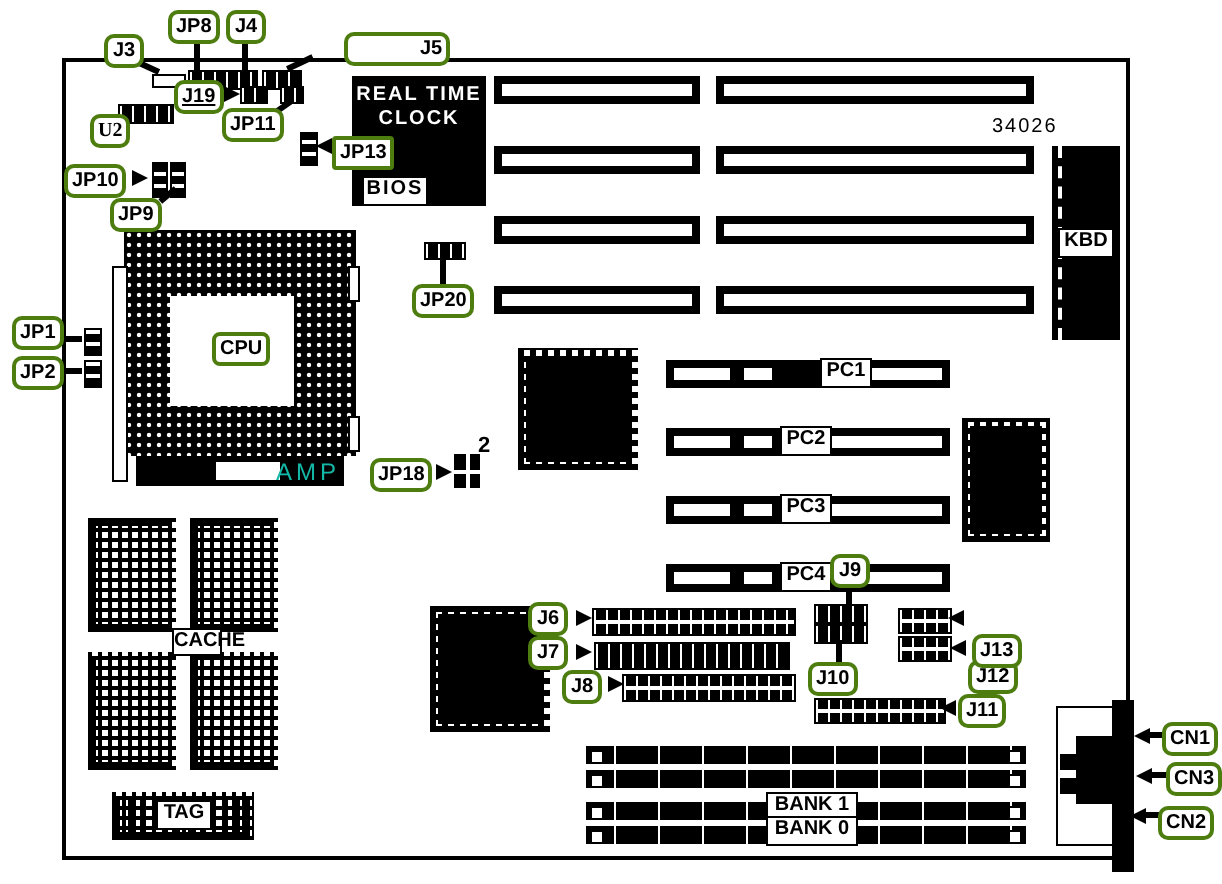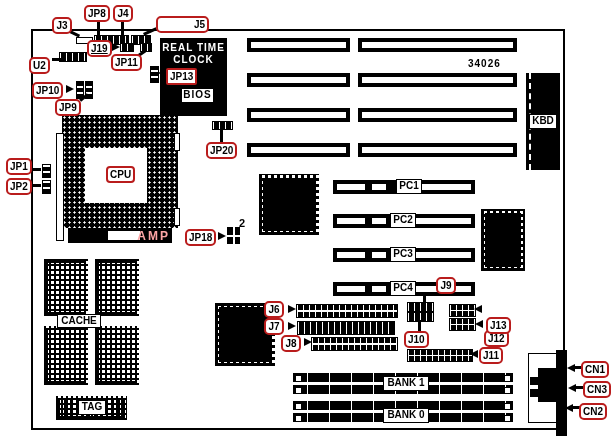--- a/index.html
+++ b/index.html
@@ -1,21 +1,21 @@
 <!DOCTYPE html>
 <html><head>
 <meta charset="utf-8">
 <style>
   html,body{margin:0;padding:0;background:#fff;}
   #stage{position:relative;width:611px;height:442px;background:#fff;
          font-family:"Liberation Sans",sans-serif;overflow:hidden;}
   
   .board{position:absolute;border:2px solid #000;background:#fff;box-sizing:border-box;}
   
-  .co{position:absolute;background:#fff;border:2px solid #b91c1c;border-radius:5px;
+  .co{position:absolute;background:#fff;border:2px solid #4d7c0f;border-radius:5px;
       font-weight:bold;font-size:10px;line-height:11px;padding:1px 2px;
       text-align:center;white-space:nowrap;z-index:7;box-sizing:border-box;min-width:20px;}
   
   .wbox{position:absolute;background:#fff;border:1px solid #000;font-weight:bold;
         font-size:10px;line-height:12px;text-align:center;white-space:nowrap;
         z-index:6;box-sizing:border-box;}
   
   .ln{position:absolute;background:#000;z-index:5;}
   
   .tr{position:absolute;width:0;height:0;border-top:4px solid transparent;
@@ -62,105 +62,105 @@
 </head>
 <body>
 
 <div id="stage">
 
   <div class="board" style="left:31px;top:29px;width:534px;height:401px;"></div>
 
   <div class="co" style="left:52px;top:17px;">J3</div>
   <div class="co" style="left:84px;top:5px;">JP8</div>
   <div class="co" style="left:113px;top:5px;">J4</div>
-  <div class="co" style="left:156px;top:16px;padding-left:36px;">J5</div>
+  <div class="co" style="left:172px;top:16px;padding-left:36px;">J5</div>
   <div class="ln" style="left:68px;top:32px;width:12px;height:3px;transform:rotate(25deg);"></div>
   <div class="ln" style="left:97px;top:19px;width:3px;height:17px;"></div>
   <div class="ln" style="left:121px;top:19px;width:3px;height:17px;"></div>
   <div class="ln" style="left:143px;top:30px;width:14px;height:3px;transform:rotate(-25deg);"></div>
   <div class="wbox" style="left:76px;top:37px;width:17px;height:7px;"></div>
   <div class="hdr1" style="left:94px;top:35px;width:33px;height:8px;"></div>
   <div class="hdr1" style="left:131px;top:35px;width:18px;height:8px;"></div>
 
   <div class="co" style="left:87px;top:40px;text-decoration:underline;">J19</div>
   <div class="tr" style="left:112px;top:43px;"></div>
   <div class="hdr1" style="left:120px;top:43px;width:12px;height:7px;"></div>
   <div class="hdr1" style="left:140px;top:43px;width:10px;height:7px;"></div>
   <div class="co" style="left:111px;top:54px;">JP11</div>
   <div class="ln" style="left:137px;top:52px;width:9px;height:3px;transform:rotate(-35deg);"></div>
 
-  <div class="co" style="left:29px;top:57px;">U2</div>
+  <div class="co" style="left:45px;top:57px;font-family:Liberation Serif, serif;">U2</div>
   <div class="ln" style="left:52px;top:58px;width:9px;height:3px;"></div>
   <div class="hdr1" style="left:59px;top:52px;width:26px;height:8px;"></div>
 
   <div class="co" style="left:32px;top:82px;">JP10</div>
   <div class="tr" style="left:66px;top:85px;"></div>
   <div class="jmpv" style="left:76px;top:81px;width:6px;height:16px;"></div>
   <div class="jmpv" style="left:85px;top:81px;width:6px;height:16px;"></div>
   <div class="co" style="left:55px;top:99px;">JP9</div>
   <div class="ln" style="left:79px;top:96px;width:10px;height:3px;transform:rotate(-40deg);"></div>
 
-  <div class="blk" style="left:160px;top:38px;width:67px;height:78px;">
+  <div class="blk" style="left:176px;top:38px;width:67px;height:65px;">
     <div class="rtc-t">REAL TIME</div>
     <div class="rtc-t" style="padding-top:0;">CLOCK</div>
   </div>
   <div class="jmpv" style="left:150px;top:66px;width:7px;height:15px;z-index:4;"></div>
   <div class="tl" style="left:158px;top:69px;"></div>
   <div class="co" style="left:166px;top:68px;border-radius:2px;">JP13</div>
   <div class="wbox" style="left:181px;top:88px;width:33px;height:15px;letter-spacing:1px;">BIOS</div>
 
   <div class="isa" style="left:247px;top:38px;width:103px;height:14px;"></div>
   <div class="isa" style="left:247px;top:73px;width:103px;height:14px;"></div>
   <div class="isa" style="left:247px;top:108px;width:103px;height:14px;"></div>
   <div class="isa" style="left:247px;top:143px;width:103px;height:14px;"></div>
   <div class="isa" style="left:358px;top:38px;width:159px;height:14px;"></div>
   <div class="isa" style="left:358px;top:73px;width:159px;height:14px;"></div>
   <div class="isa" style="left:358px;top:108px;width:159px;height:14px;"></div>
   <div class="isa" style="left:358px;top:143px;width:159px;height:14px;"></div>
 
-  <div style="position:absolute;left:468px;top:58px;font-size:10px;font-weight:bold;letter-spacing:1px;">34026</div>
+  <div style="position:absolute;left:496px;top:58px;font-size:10px;font-weight:normal;letter-spacing:1px;">34026</div>
 
   <div class="blk" style="left:526px;top:73px;width:34px;height:97px;">
     <div style="position:absolute;left:3px;top:0;height:100%;border-left:2px dashed #fff;"></div>
   </div>
   <div class="wbox" style="left:529px;top:114px;width:28px;height:15px;">KBD</div>
 
   <div class="hdr1" style="left:212px;top:121px;width:19px;height:7px;"></div>
   <div class="ln" style="left:220px;top:128px;width:3px;height:15px;"></div>
   <div class="co" style="left:206px;top:142px;">JP20</div>
 
   <div class="socket" style="left:62px;top:115px;width:116px;height:113px;"></div>
   <div style="position:absolute;left:85px;top:148px;width:62px;height:55px;background:#fff;z-index:2;"></div>
   <div class="co" style="left:106px;top:166px;border-radius:4px;">CPU</div>
   <div style="position:absolute;left:56px;top:133px;width:8px;height:108px;background:#fff;border:1px solid #000;z-index:3;box-sizing:border-box;"></div>
   <div style="position:absolute;left:174px;top:133px;width:6px;height:18px;background:#fff;border:1px solid #000;z-index:3;box-sizing:border-box;"></div>
   <div style="position:absolute;left:174px;top:208px;width:6px;height:18px;background:#fff;border:1px solid #000;z-index:3;box-sizing:border-box;"></div>
 
   <div class="blk" style="left:68px;top:228px;width:104px;height:15px;">
     <div style="position:absolute;left:40px;top:3px;width:32px;height:9px;background:#fff;"></div>
-    <div style="position:absolute;right:2px;top:1px;color:#fca5a5;font-weight:bold;font-size:12px;letter-spacing:2px;">AMP</div>
+    <div style="position:absolute;right:2px;top:1px;color:#14b8a6;font-weight:normal;font-size:12px;letter-spacing:2px;">AMP</div>
   </div>
 
   <div class="co" style="left:185px;top:229px;">JP18</div>
   <div class="tr" style="left:218px;top:232px;"></div>
   <div style="position:absolute;left:227px;top:227px;width:13px;height:17px;z-index:2;
               background:linear-gradient(#fff,#fff) 50% 50%/2px 100% no-repeat,
                          linear-gradient(#fff,#fff) 50% 50%/100% 2px no-repeat,#000;"></div>
   <div class="sup" style="left:239px;top:217px;">2</div>
 
   <div class="qfp" style="left:263px;top:178px;width:52px;height:53px;"></div>
   <div class="qfp" style="left:219px;top:307px;width:52px;height:55px;"></div>
   <div class="qfp" style="left:485px;top:213px;width:36px;height:54px;"></div>
 
   <div class="pci" style="left:333px;top:180px;width:142px;height:14px;">
     <div class="pciseg" style="left:4px;width:28px;"></div>
     <div class="pciseg" style="left:39px;width:14px;"></div>
     <div class="pciseg" style="left:82px;width:56px;"></div>
   </div>
-  <div class="wbox" style="left:396px;top:179px;width:26px;height:15px;">PC1</div>
+  <div class="wbox" style="left:410px;top:179px;width:26px;height:15px;">PC1</div>
 
   <div class="pci" style="left:333px;top:214px;width:142px;height:14px;">
     <div class="pciseg" style="left:4px;width:28px;"></div>
     <div class="pciseg" style="left:39px;width:14px;"></div>
     <div class="pciseg" style="left:82px;width:56px;"></div>
   </div>
   <div class="wbox" style="left:390px;top:213px;width:26px;height:15px;">PC2</div>
 
   <div class="pci" style="left:333px;top:248px;width:142px;height:14px;">
     <div class="pciseg" style="left:4px;width:28px;"></div>
@@ -169,21 +169,21 @@
   </div>
   <div class="wbox" style="left:390px;top:247px;width:26px;height:15px;">PC3</div>
 
   <div class="pci" style="left:333px;top:282px;width:142px;height:14px;">
     <div class="pciseg" style="left:4px;width:28px;"></div>
     <div class="pciseg" style="left:39px;width:14px;"></div>
     <div class="pciseg" style="left:82px;width:56px;"></div>
   </div>
   <div class="wbox" style="left:390px;top:281px;width:26px;height:15px;">PC4</div>
 
-  <div class="co" style="left:415px;top:277px;margin-left:21px;">J9</div>
+  <div class="co" style="left:415px;top:277px;">J9</div>
   <div class="ln" style="left:423px;top:292px;width:3px;height:10px;"></div>
   <div class="hdr1" style="left:407px;top:302px;width:25px;height:8px;"></div>
   <div class="hdr1" style="left:407px;top:312px;width:25px;height:8px;"></div>
   <div class="ln" style="left:418px;top:320px;width:3px;height:11px;"></div>
   <div class="co" style="left:404px;top:331px;">J10</div>
 
   <div class="co" style="left:264px;top:301px;">J6</div>
   <div class="tr" style="left:288px;top:305px;"></div>
   <div class="hdr2" style="left:296px;top:304px;width:100px;height:12px;"></div>
 
@@ -204,30 +204,30 @@
   <div class="co" style="left:486px;top:317px;">J13</div>
 
   <div class="hdr2" style="left:407px;top:349px;width:64px;height:11px;"></div>
   <div class="tl" style="left:470px;top:350px;"></div>
   <div class="co" style="left:479px;top:347px;">J11</div>
 
   <div class="wchip" style="left:46px;top:261px;width:40px;height:53px;"></div>
   <div class="wchip" style="left:97px;top:261px;width:40px;height:53px;"></div>
   <div class="wchip" style="left:46px;top:328px;width:40px;height:55px;"></div>
   <div class="wchip" style="left:97px;top:328px;width:40px;height:55px;"></div>
-  <div class="wbox" style="left:57px;top:314px;width:44px;height:14px;">CACHE</div>
+  <div class="wbox" style="left:86px;top:314px;width:25px;height:14px;">CACHE</div>
 
   <div class="wchip" style="left:58px;top:398px;width:67px;height:20px;background:repeating-linear-gradient(90deg,#fff 0 4px,#000 4px 6px);"></div>
   <div class="wbox" style="left:78px;top:400px;width:28px;height:15px;">TAG</div>
 
   <div class="simm" style="left:293px;top:373px;width:220px;height:9px;"></div>
   <div class="simm" style="left:293px;top:385px;width:220px;height:9px;"></div>
   <div class="simm" style="left:293px;top:401px;width:220px;height:9px;"></div>
   <div class="simm" style="left:293px;top:413px;width:220px;height:9px;"></div>
-  <div class="wbox" style="left:383px;top:376px;width:46px;height:15px;text-align:center;">BANK 1</div>
+  <div class="wbox" style="left:383px;top:396px;width:46px;height:15px;text-align:center;">BANK 1</div>
   <div class="wbox" style="left:383px;top:408px;width:46px;height:15px;">BANK 0</div>
 
   <div style="position:absolute;left:528px;top:353px;width:35px;height:70px;background:#fff;border:1px solid #000;z-index:2;box-sizing:border-box;"></div>
   <div class="blk" style="left:556px;top:350px;width:11px;height:86px;"></div>
   <div class="blk" style="left:538px;top:368px;width:18px;height:34px;"></div>
   <div class="blk" style="left:530px;top:377px;width:8px;height:8px;"></div>
   <div class="blk" style="left:530px;top:389px;width:8px;height:8px;"></div>
 
   <div class="tl" style="left:567px;top:364px;"></div>
   <div class="ln" style="left:573px;top:366px;width:9px;height:3px;"></div>

